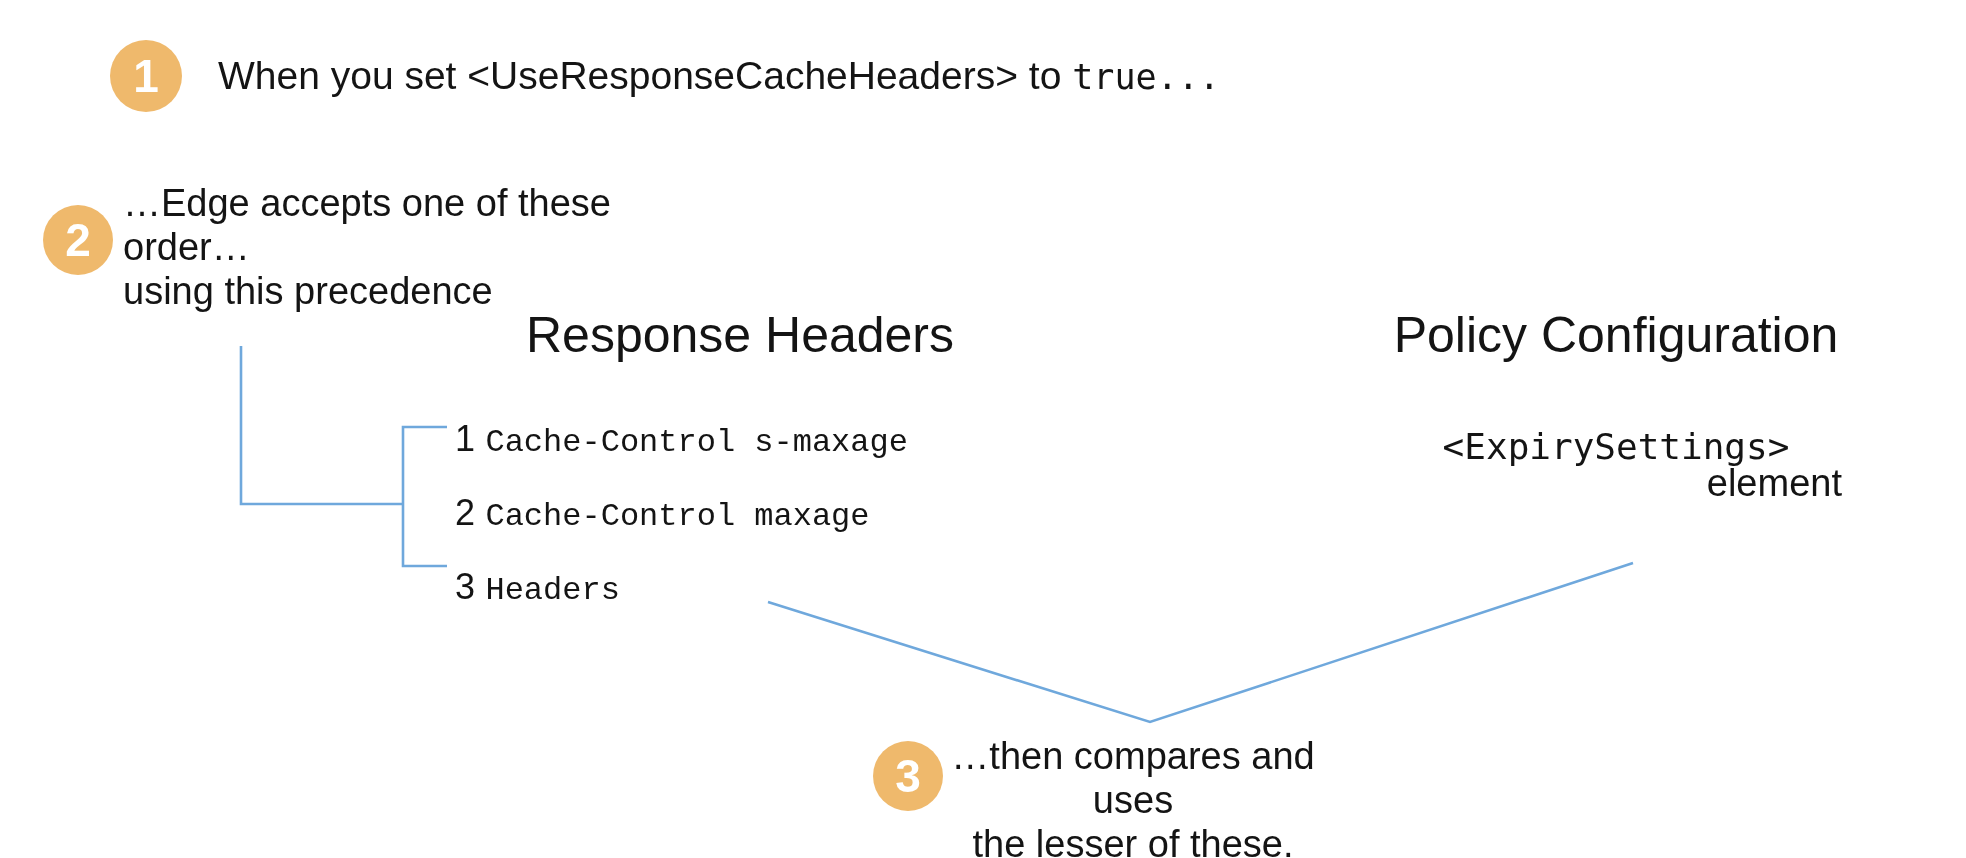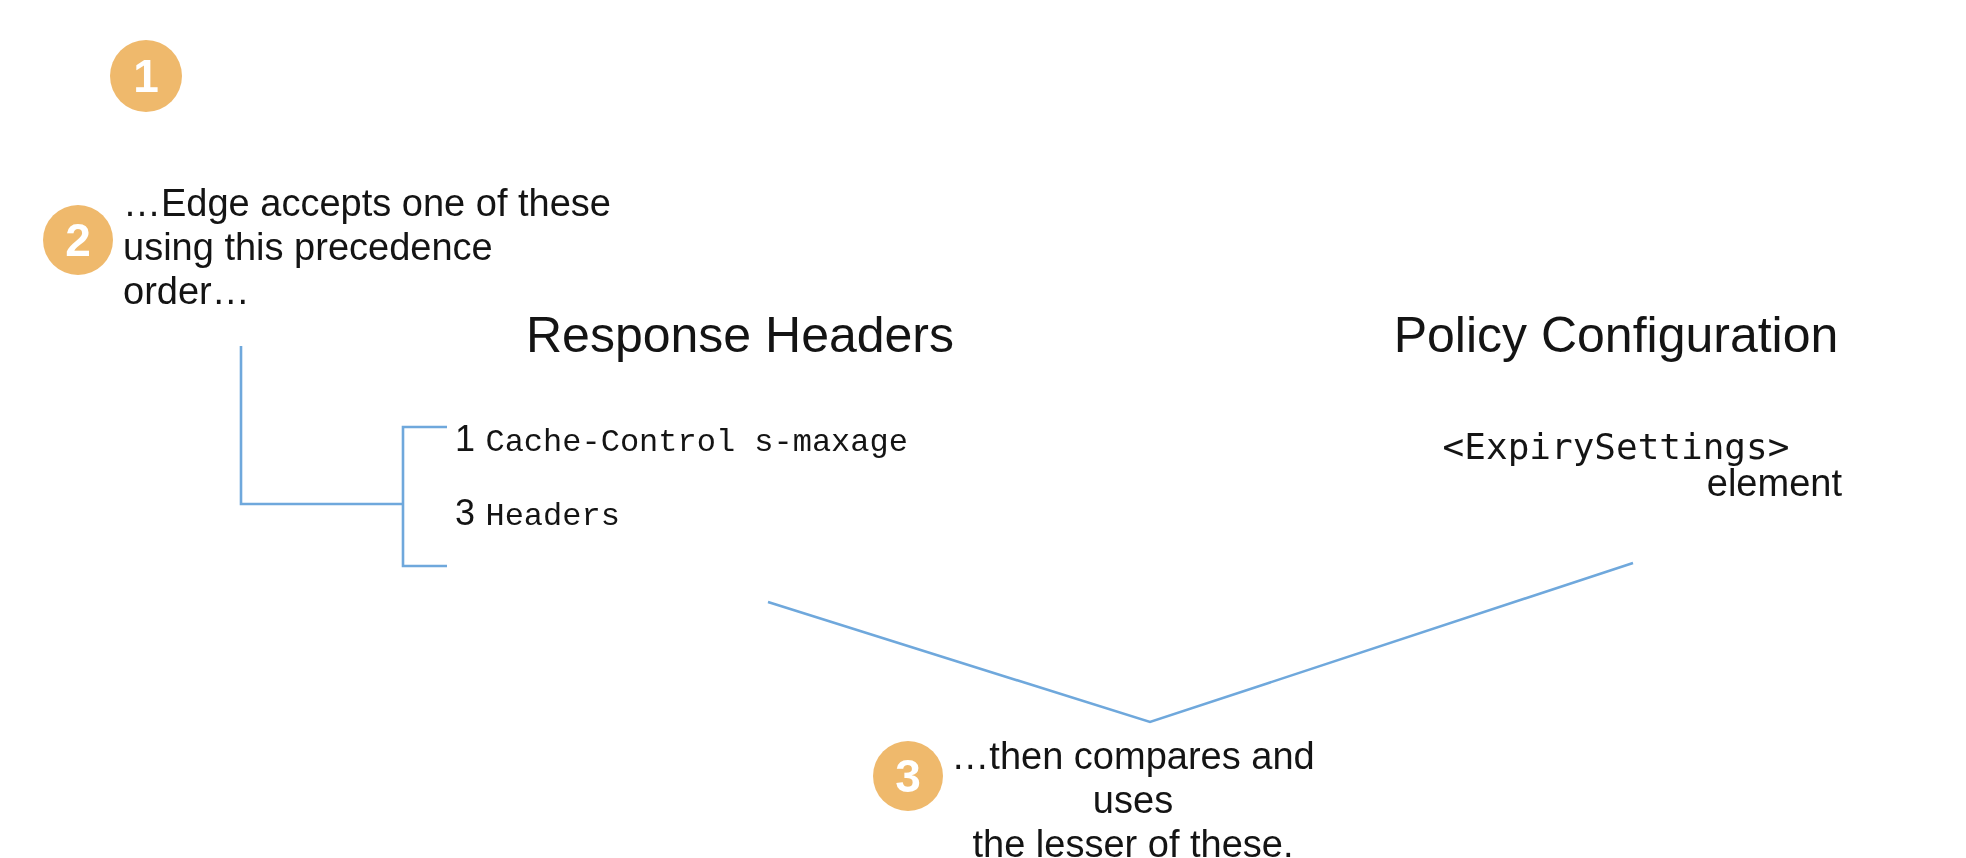--- a/index.html
+++ b/index.html
@@ -131,36 +131,43 @@
 
   <svg class="connectors" viewBox="0 0 1966 858" xmlns="http://www.w3.org/2000/svg">
     <polyline points="241,346 241,504 404,504"></polyline>
     <polyline points="447,427 403,427 403,566 447,566"></polyline>
     <polyline points="768,602 1150,722 1633,563"></polyline>
   </svg>
 
   <div class="badge" style="left:110px; top:40px;">
     <span class="num">1</span>
   </div>
+  <div class="step1-text">
+    <span>When you set &lt;UseResponseCacheHeaders&gt; to </span><span class="mono">true...</span>
+  </div>
 
   <div class="badge" style="left:43px; top:205px; width:70px; height:70px;">
     <span class="num">2</span>
   </div>
   <div class="step2-text">
     <div>…Edge accepts one of these</div>
+    <div>order…</div>
     <div>using this precedence</div>
-    <div>order…</div>
   </div>
 
   <div class="col-title rh-title">Response Headers</div>
 
   <ul class="header-list">
     <li>
       <span class="rank">1</span>
       <span class="val">Cache-Control s-maxage</span>
+    </li>
+    <li>
+      <span class="rank">2</span>
+      <span class="val">Cache-Control maxage</span>
     </li>
     <li>
       <span class="rank">3</span>
       <span class="val">Headers</span>
     </li>
   </ul>
 
   <div class="col-title pc-title">Policy Configuration</div>
   <div class="pc-code">&lt;ExpirySettings&gt;</div>
   <div class="pc-caption">element</div>

